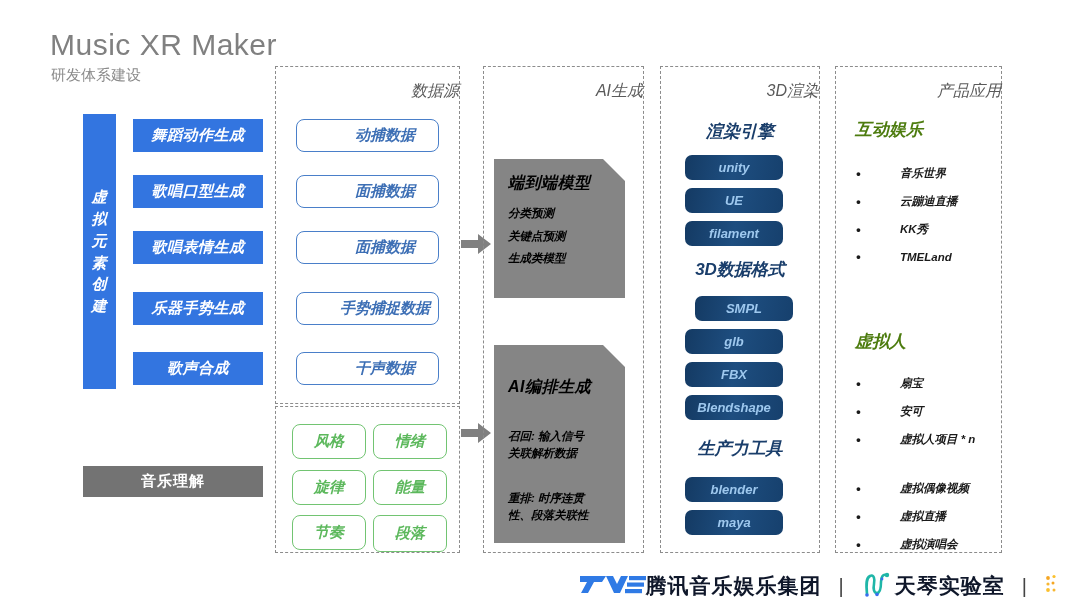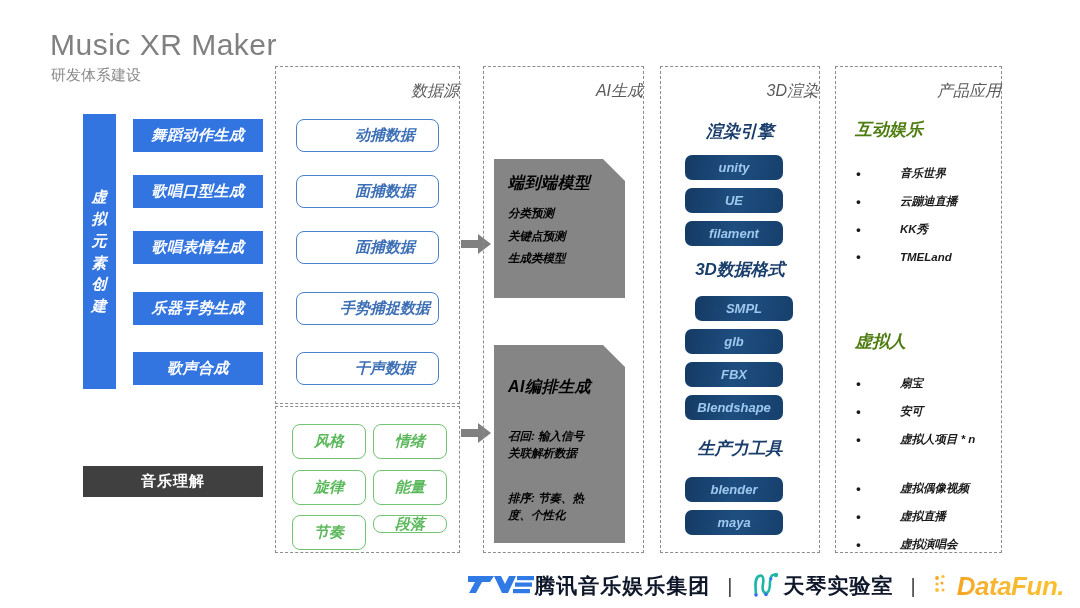--- a/index.html
+++ b/index.html
@@ -67,21 +67,21 @@
     left: 133px;
     width: 130px;
     height: 33px;
     letter-spacing: .5px;
   }
 
   
   .greenbtn {
     left: 83px; top: 466px;
     width: 180px; height: 31px;
-    background: #404040;
+    background: #737373;
     color: #ffffff;
     font-size: 15px;
     font-weight: bold;
     display: flex;
     align-items: center;
     justify-content: center;
     letter-spacing: 1px;
   }
 
   
@@ -293,21 +293,21 @@
   <div class="abs outpill" style="left:296px; top:231px; width:143px; height:33px;">面捕数据</div>
   <div class="abs outpill" style="left:296px; top:292px; width:143px; height:33px;">手势捕捉数据</div>
   <div class="abs outpill" style="left:296px; top:352px; width:143px; height:33px;">干声数据</div>
 
   <div class="abs dashbox" style="left:275px; top:406px; width:185px; height:147px;"></div>
   <div class="abs greenpill" style="left:292px; top:424px; width:74px; height:35px;">风格</div>
   <div class="abs greenpill" style="left:373px; top:424px; width:74px; height:35px;">情绪</div>
   <div class="abs greenpill" style="left:292px; top:470px; width:74px; height:35px;">旋律</div>
   <div class="abs greenpill" style="left:373px; top:470px; width:74px; height:35px;">能量</div>
   <div class="abs greenpill" style="left:292px; top:515px; width:74px; height:35px;">节奏</div>
-  <div class="abs greenpill" style="left:373px; top:515px; width:74px; height:18px;">段落</div>
+  <div class="abs greenpill" style="left:373px; top:515px; width:74px; height:37px;border-radius:7px;">段落</div>
 
   <div class="abs arrow" style="left:461px; top:233px;">
     <svg width="30" height="22" viewBox="0 0 30 22">
         <polygon points="0,7 17,7 17,1 30,11 17,21 17,15 0,15" fill="#808080"></polygon>
       </svg>
   </div>
   <div class="abs arrow" style="left:461px; top:422px;">
     <svg width="30" height="22" viewBox="0 0 30 22">
         <polygon points="0,7 17,7 17,1 30,11 17,21 17,15 0,15" fill="#808080"></polygon>
       </svg>
@@ -321,22 +321,20 @@
     <div class="gtitle">端到端模型</div>
     <div class="gline">分类预测</div>
     <div class="gline">关键点预测</div>
     <div class="gline">生成类模型</div>
   </div>
 
   <div class="abs graycard" style="left:494px; top:345px; width:131px; height:198px; white-space:pre-line;">
     <div class="gtitle">AI编排生成</div>
     <div class="gpara">召回: 输入信号
 关联解析数据</div>
-    <div class="gpara">排序: 节奏、热
-度、个性化</div>
     <div class="gpara">重排: 时序连贯
 性、段落关联性</div>
   </div>
 
   <div class="abs dashcol" style="left:660px; width:160px;">
     <div class="colhead">3D渲染</div>
   </div>
 
   <div class="abs secthead" style="left:660px; top:120px; width:160px;">渲染引擎</div>
   <div class="abs navychip" style="left:685px; top:155px; width:98px; height:25px;">unity</div>
@@ -438,18 +436,17 @@
       <span>
         <svg width="20" height="22" viewBox="0 0 20 22">
           <circle cx="4" cy="5" r="1.9" fill="#f5a623"></circle>
           <circle cx="10" cy="3.5" r="1.6" fill="#fbc02d"></circle>
           <circle cx="4" cy="11" r="1.6" fill="#f7b733"></circle>
           <circle cx="9" cy="10" r="1.5" fill="#f5a623"></circle>
           <circle cx="4" cy="17" r="1.9" fill="#fbc02d"></circle>
           <circle cx="10" cy="17" r="1.5" fill="#f7b733"></circle>
         </svg>
       </span>
-      <span class="f-datafun">DataFun.</span>
     </div>
 
   </div>
 
 </div>
 
 </body></html>

